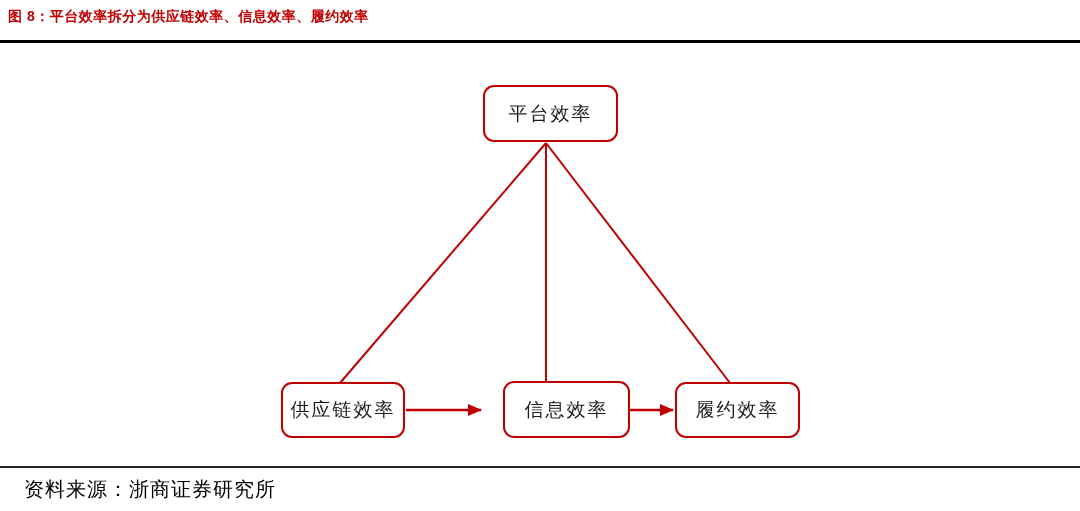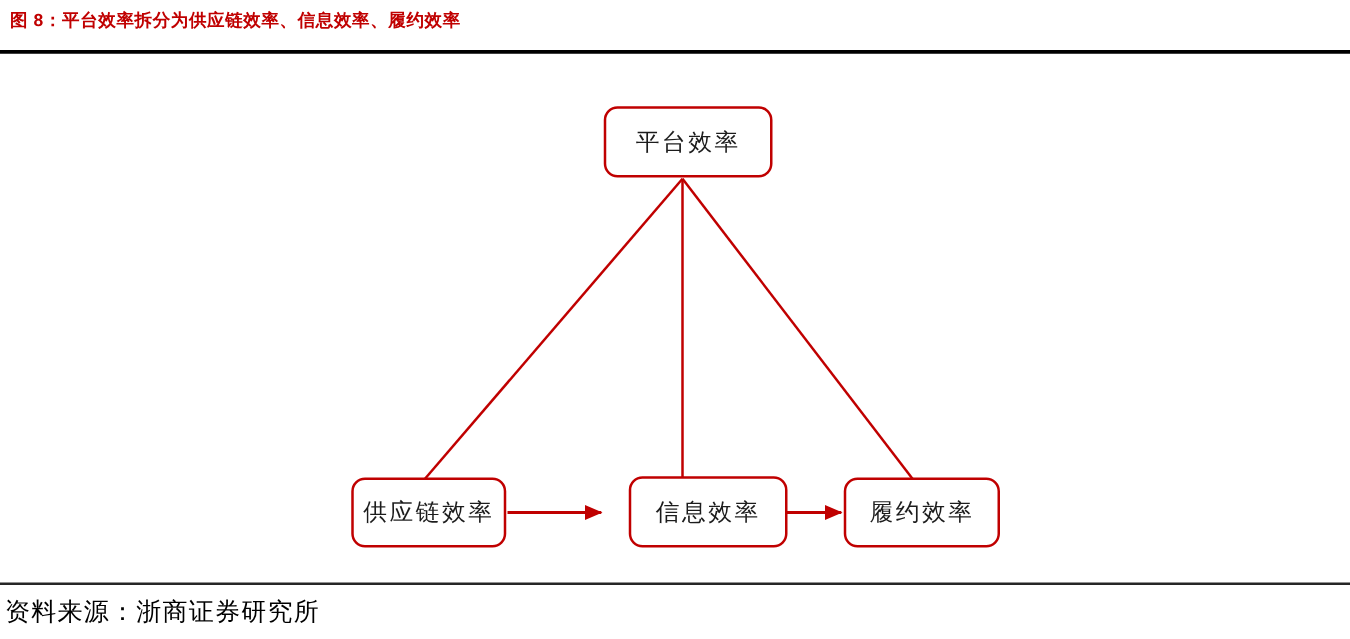--- a/index.html
+++ b/index.html
@@ -61,21 +61,21 @@
   .footer-rule {
     position: absolute;
     left: 0;
     top: 466px;
     width: 1080px;
     height: 2px;
     background: #262626;
   }
   .figure-source {
     position: absolute;
-    left: 4px;
+    left: 24px;
     top: 476px;
     font-family: "Liberation Serif", serif;
     font-size: 20px;
     color: #000000;
     letter-spacing: 1px;
     white-space: nowrap;
   }
 </style>
 </head>
 <body>

